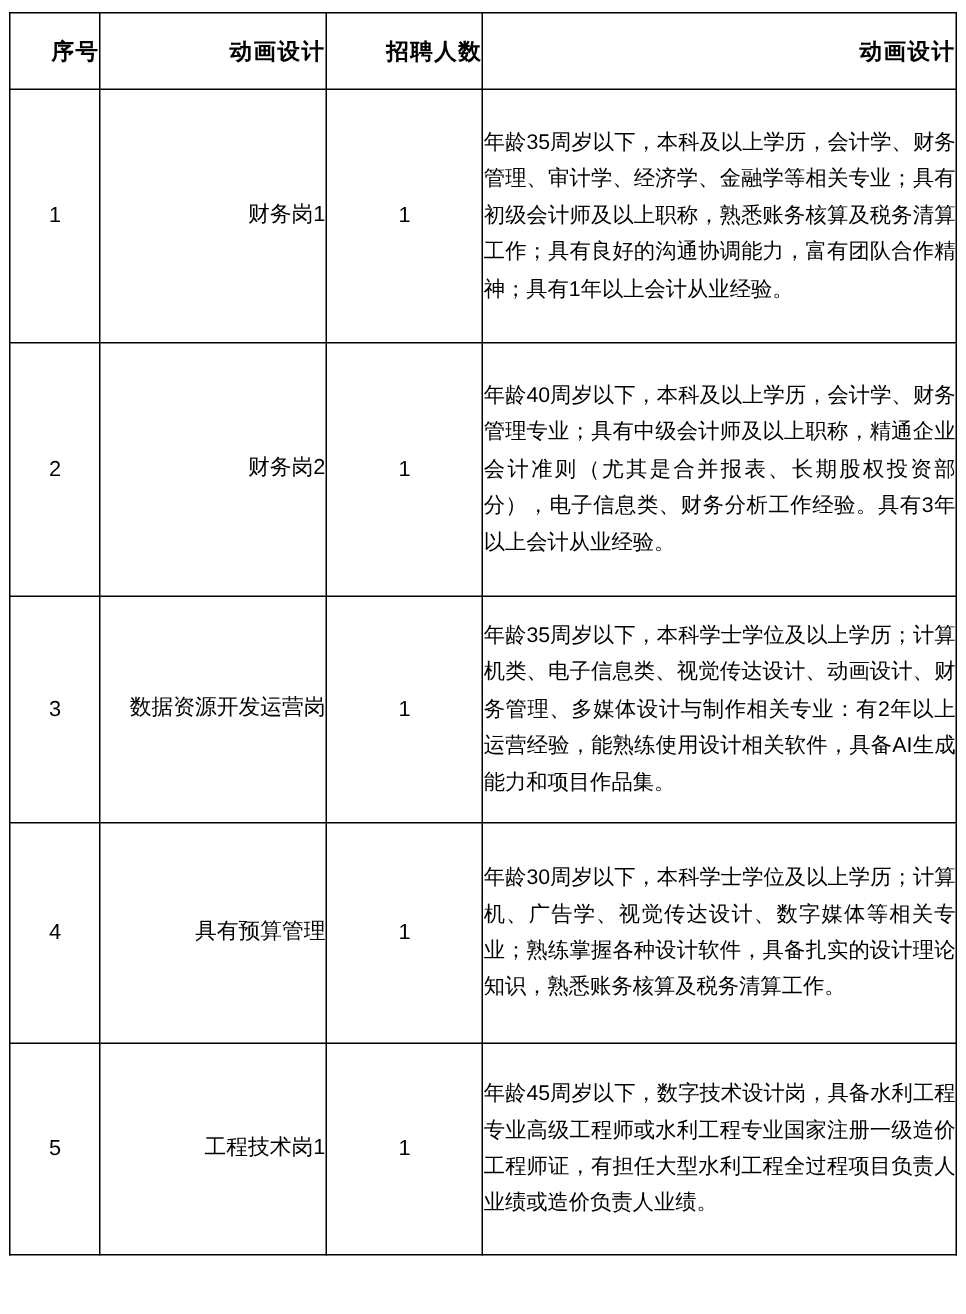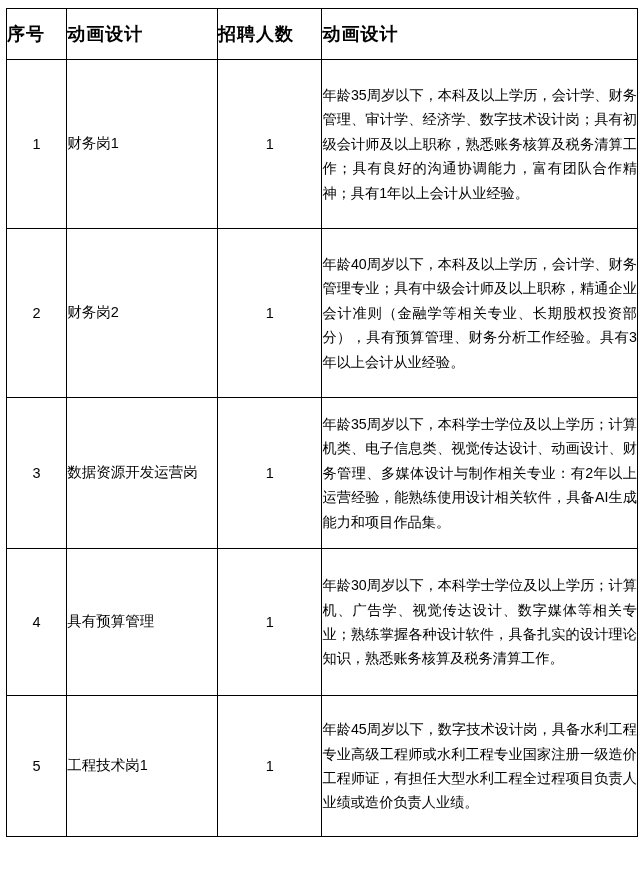--- a/index.html
+++ b/index.html
@@ -32,34 +32,34 @@
     vertical-align: middle;
     padding: 0;
   }
   .col-no    { width: 60px; }
   .col-name  { width: 150px; }
   .col-count { width: 104px; }
   .col-req   { width: 314px; }
 
   thead td {
     height: 50px;
-    text-align: left;
-    font-size: 18px;
+    text-align: right;
+    font-size: 15px;
     font-weight: bold;
     letter-spacing: 1px;
   }
   tbody td {
     font-size: 14.5px;
   }
   td.cell-no, td.cell-count {
     text-align: center;
     font-size: 14.5px;
   }
   td.cell-name {
-    text-align: left;
+    text-align: right;
     font-size: 14.5px;
     line-height: 1.6;
     padding: 0 8px;
   }
   td.cell-req {
     text-align: left;
     padding: 11px 9px 11px 10px;
     line-height: 1.72;
     font-size: 14.2px;
   }
@@ -93,29 +93,29 @@
         <td>招聘人数</td>
         <td>动画设计</td>
       </tr>
     </thead>
     <tbody>
       <tr class="r1">
         <td class="cell-no">1</td>
         <td class="cell-name">财务岗1</td>
         <td class="cell-count">1</td>
         <td class="cell-req">
-            <span class="req-text">年龄35周岁以下，本科及以上学历，会计学、财务管理、审计学、经济学、数字技术设计岗；具有初级会计师及以上职称，熟悉账务核算及税务清算工作；具有良好的沟通协调能力，富有团队合作精神；具有1年以上会计从业经验。</span>
+            <span class="req-text">年龄35周岁以下，本科及以上学历，会计学、财务管理、审计学、经济学、金融学等相关专业；具有初级会计师及以上职称，熟悉账务核算及税务清算工作；具有良好的沟通协调能力，富有团队合作精神；具有1年以上会计从业经验。</span>
           </td>
       </tr>
       <tr class="r2">
         <td class="cell-no">2</td>
         <td class="cell-name">财务岗2</td>
         <td class="cell-count">1</td>
         <td class="cell-req">
-            <span class="req-text">年龄40周岁以下，本科及以上学历，会计学、财务管理专业；具有中级会计师及以上职称，精通企业会计准则（金融学等相关专业、长期股权投资部分），具有预算管理、财务分析工作经验。具有3年以上会计从业经验。</span>
+            <span class="req-text">年龄40周岁以下，本科及以上学历，会计学、财务管理专业；具有中级会计师及以上职称，精通企业会计准则（尤其是合并报表、长期股权投资部分），电子信息类、财务分析工作经验。具有3年以上会计从业经验。</span>
           </td>
       </tr>
       <tr class="r3">
         <td class="cell-no">3</td>
         <td class="cell-name">数据资源开发运营岗</td>
         <td class="cell-count">1</td>
         <td class="cell-req">
             <span class="req-text">年龄35周岁以下，本科学士学位及以上学历；计算机类、电子信息类、视觉传达设计、动画设计、财务管理、多媒体设计与制作相关专业：有2年以上运营经验，能熟练使用设计相关软件，具备AI生成能力和项目作品集。</span>
           </td>
       </tr>

